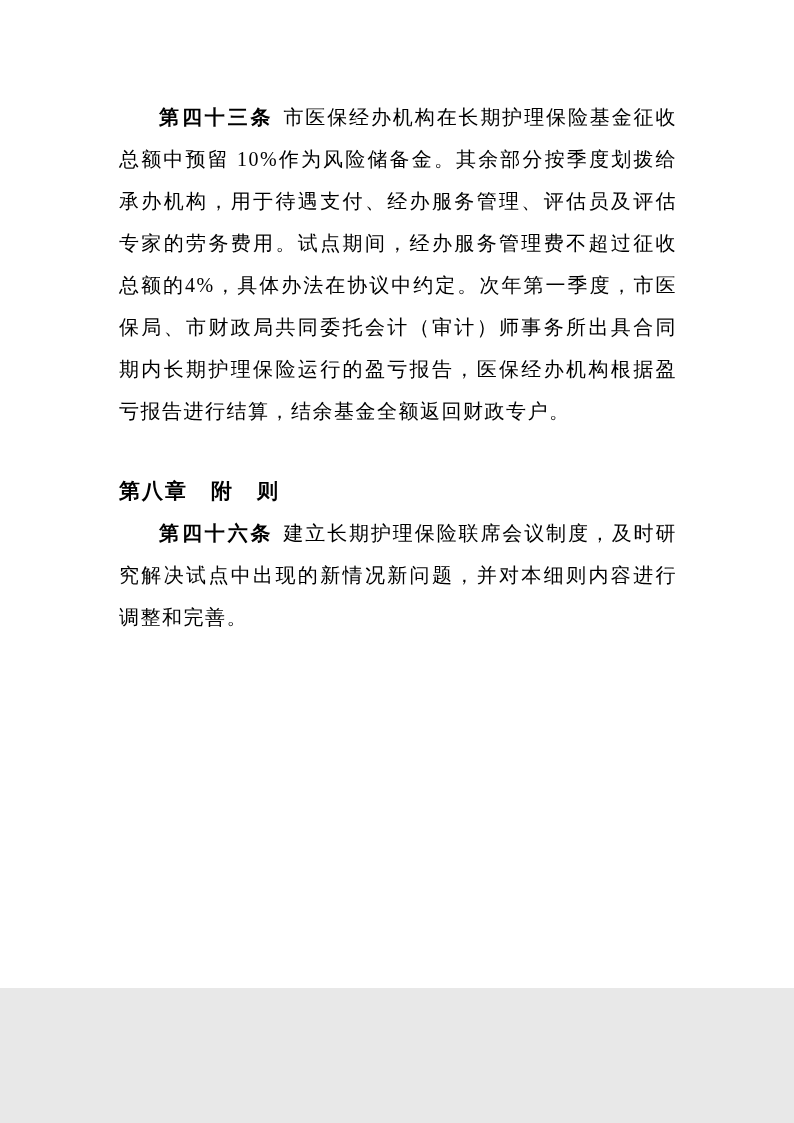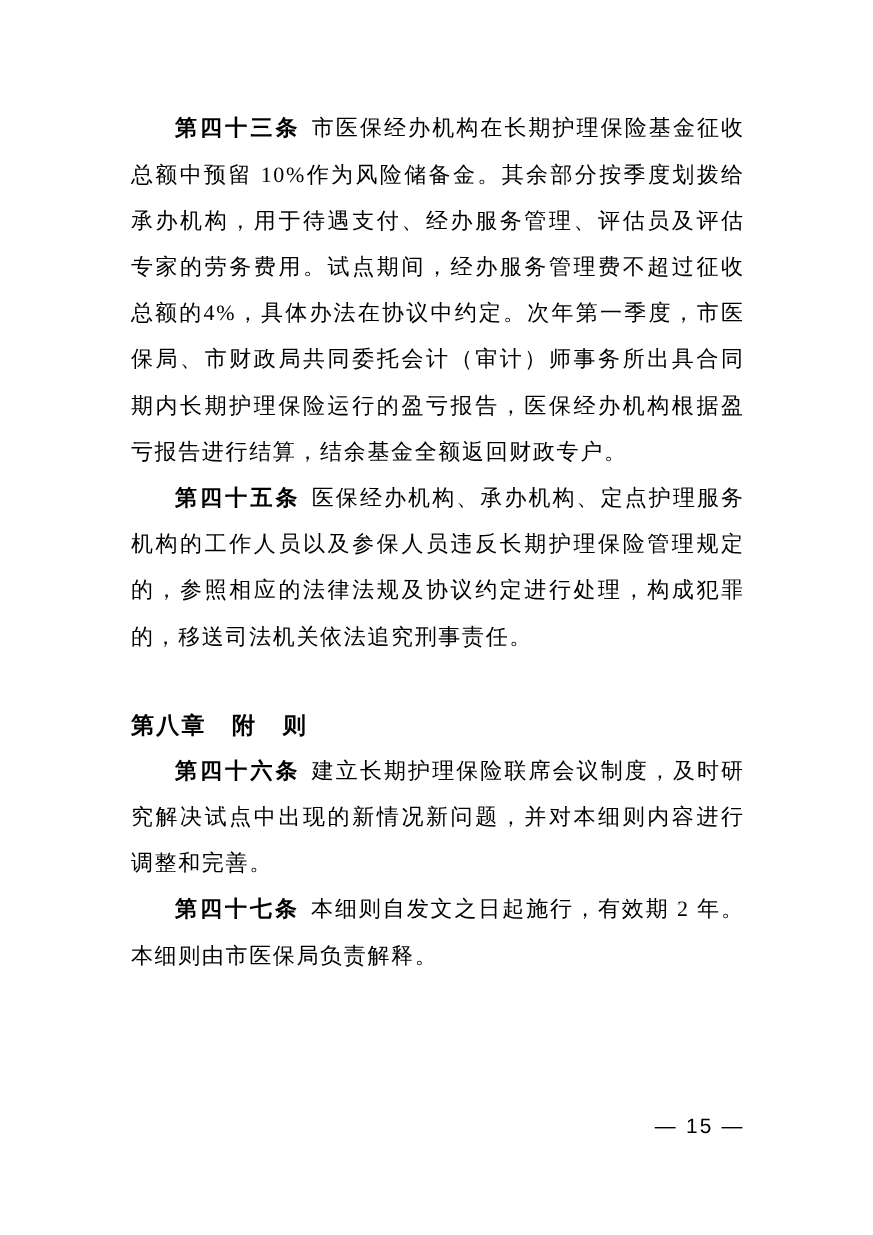--- a/index.html
+++ b/index.html
@@ -3,21 +3,21 @@
 <meta charset="utf-8">
 <style>
   html, body {
     margin: 0;
     padding: 0;
     background: #e8e8e8;
   }
   .page {
     position: relative;
     width: 794px;
-    height: 1123px;
+    height: 988px;
     margin: 0 auto;
     background: #ffffff;
     font-family: "Liberation Serif", "DejaVu Serif", serif;
     color: #000000;
     overflow: hidden;
   }
   .content {
     position: absolute;
     left: 119px;
     top: 96px;
@@ -56,24 +56,22 @@
 </style>
 </head>
 <body>
 
 <div class="page">
   <div class="content">
 
     <p class="para"><span class="article-number">第四十三条</span><span>市医保经办机构在长期护理保险基金征收总额中预留 10%作为风险储备金。其余部分按季度划拨给承办机构，用于待遇支付、经办服务管理、评估员及评估专家的劳务费用。试点期间，经办服务管理费不超过征收总额的4%，具体办法在协议中约定。次年第一季度，市医保局、市财政局共同委托会计（审计）师事务所出具合同期内长期护理保险运行的盈亏报告，医保经办机构根据盈亏报告进行结算，结余基金全额返回财政专户。</span></p>
 
 
-    <p class="para"><span class="article-number">第四十五条</span><span>医保经办机构、承办机构、定点护理服务机构的工作人员以及参保人员违反长期护理保险管理规定的，参照相应的法律法规及协议约定进行处理，构成犯罪的，移送司法机关依法追究刑事责任。</span></p>
 
     <h2 class="chapter-heading">第八章　附　则</h2>
 
     <p class="para"><span class="article-number">第四十六条</span><span>建立长期护理保险联席会议制度，及时研究解决试点中出现的新情况新问题，并对本细则内容进行调整和完善。</span></p>
 
-    <p class="para"><span class="article-number">第四十七条</span><span>本细则自发文之日起施行，有效期 2 年。本细则由市医保局负责解释。</span></p>
 
   </div>
 
   <div class="page-number">— 15 —</div>
 </div>
 
 </body></html>

